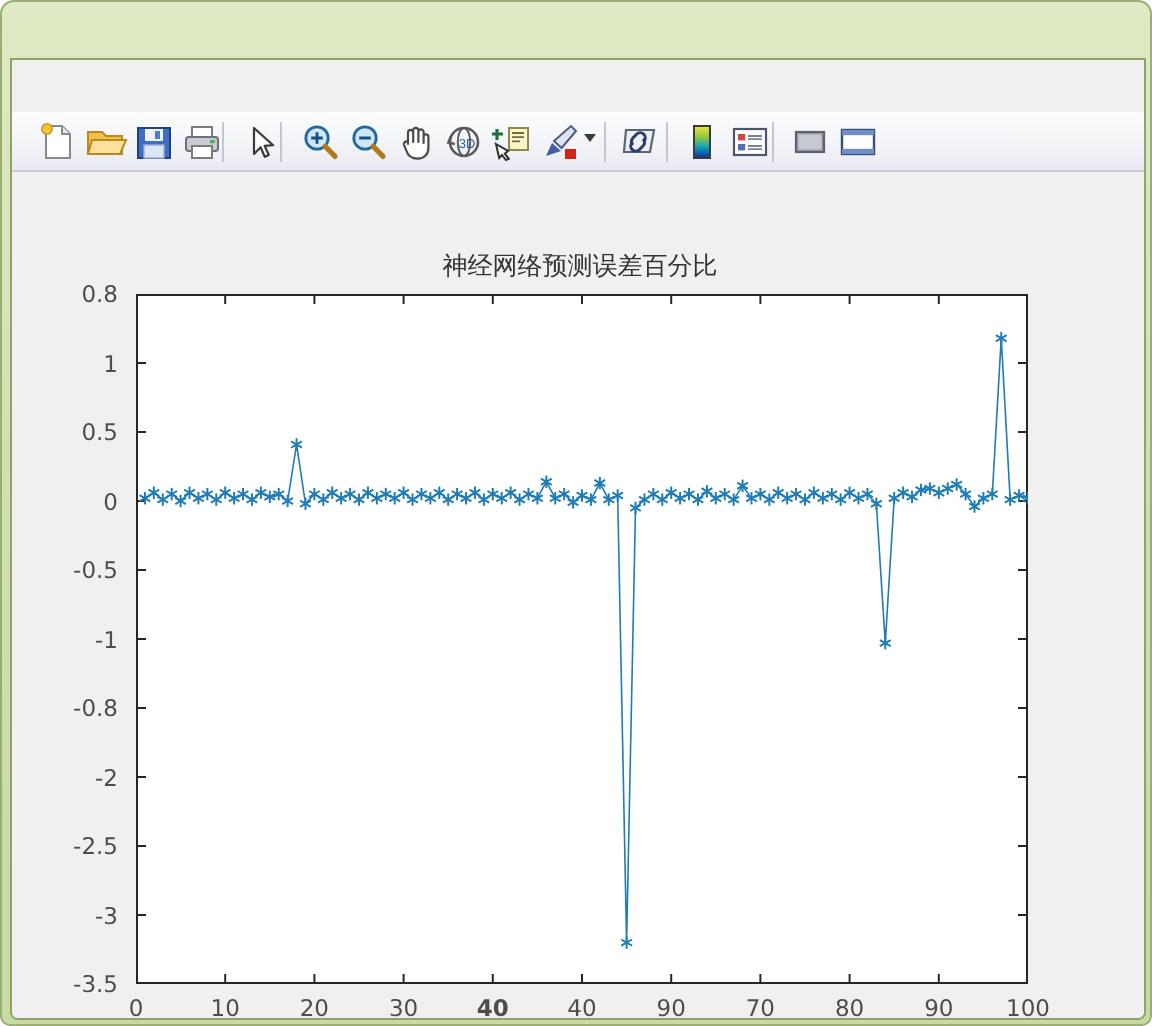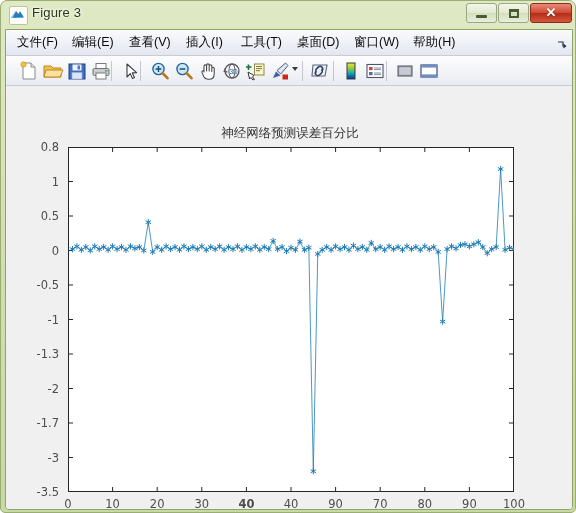--- a/index.html
+++ b/index.html
@@ -196,54 +196,23 @@
     color: #4d4d4d;
     font-family: "DejaVu Sans", "Liberation Sans", sans-serif;
     transform: translateX(-20px);
   }
 </style>
 </head>
 <body>
 
 <div id="window">
 
-  <div id="titlebar">
-    <div id="title-icon">
-      <svg width="15" height="15" viewBox="0 0 15 15">
-        <path d="M1 11 L6 4 L8.2 7 L10 4.3 L14 10.6 Z" fill="#1b7fc4"></path>
-        <path d="M6 4 L8.2 7 L7.2 8.4 Z" fill="#d84a1b"></path>
-        <path d="M1 11 L6 4 L5.5 5.6 L2.6 11 Z" fill="#8ac6e8"></path>
-      </svg>
-    </div>
-    <div id="title-text">Figure 3</div>
-
-    <div class="winbtn" id="btn-min"></div>
-    <div class="winbtn" id="btn-max"></div>
-    <div class="winbtn" id="btn-close">✕</div>
-  </div>
 
   <div id="frame-inner">
 
-    <div id="menubar">
-      <div class="menu-item" style="left:8px">文件(F)</div>
-      <div class="menu-item" style="left:63px">编辑(E)</div>
-      <div class="menu-item" style="left:120px">查看(V)</div>
-      <div class="menu-item" style="left:177px">插入(I)</div>
-      <div class="menu-item" style="left:232px">工具(T)</div>
-      <div class="menu-item" style="left:288px">桌面(D)</div>
-      <div class="menu-item" style="left:345px">窗口(W)</div>
-      <div class="menu-item" style="left:404px">帮助(H)</div>
-
-      <div id="menu-overflow">
-        <svg width="12" height="12" viewBox="0 0 12 12">
-          <path d="M2 3 L7 3 L7 7 L9.5 7" stroke="#27324a" stroke-width="1.2" fill="none"></path>
-          <path d="M7.5 4.5 L10.5 7.2 L7.3 9.5 Z" fill="#27324a"></path>
-        </svg>
-      </div>
-    </div>
 
     <div id="toolbar">
 
       <div class="tb" style="left:12px">
         <svg width="22" height="22" viewBox="0 0 22 22">
           <path d="M5 3 H13 L17 7 V19 H5 Z" fill="#ffffff" stroke="#8a8a8a" stroke-width="1"></path>
           <path d="M13 3 V7 H17" fill="#e6e6e6" stroke="#8a8a8a" stroke-width="1"></path>
           <circle cx="5.5" cy="4.5" r="2.6" fill="#f5c33b" stroke="#c89b1e" stroke-width=".8"></circle>
         </svg>
       </div>
@@ -739,23 +708,23 @@
               <line x1="448.68" y1="100.57" x2="443.32" y2="103.67"></line>
               <line x1="448.68" y1="103.67" x2="443.32" y2="100.57"></line>
             </g>
           </svg>
       <div class="ytick-label" style="top: 0px;">0.8</div>
           <div class="ytick-label" style="top: 34.5px;">1</div>
           <div class="ytick-label" style="top: 69px;">0.5</div>
           <div class="ytick-label" style="top: 103.5px;">0</div>
           <div class="ytick-label" style="top: 138px;">-0.5</div>
           <div class="ytick-label" style="top: 172.5px;">-1</div>
-          <div class="ytick-label" style="top: 207px;">-1.3</div>
+          <div class="ytick-label" style="top: 207px;">-0.8</div>
           <div class="ytick-label" style="top: 241.5px;">-2</div>
-          <div class="ytick-label" style="top: 276px;">-1.7</div>
+          <div class="ytick-label" style="top: 276px;">-2.5</div>
           <div class="ytick-label" style="top: 310.5px;">-3</div>
           <div class="ytick-label" style="top: 345px;">-3.5</div>
           <div class="xtick-label" style="left: 0px;">0</div>
           <div class="xtick-label" style="left: 44.6px;">10</div>
           <div class="xtick-label" style="left: 89.2px;">20</div>
           <div class="xtick-label" style="left: 133.8px;">30</div>
           <div class="xtick-label" style="left: 178.4px; font-weight: bold;">40</div>
           <div class="xtick-label" style="left: 223px;">40</div>
           <div class="xtick-label" style="left: 267.6px;">90</div>
           <div class="xtick-label" style="left: 312.2px;">70</div>

